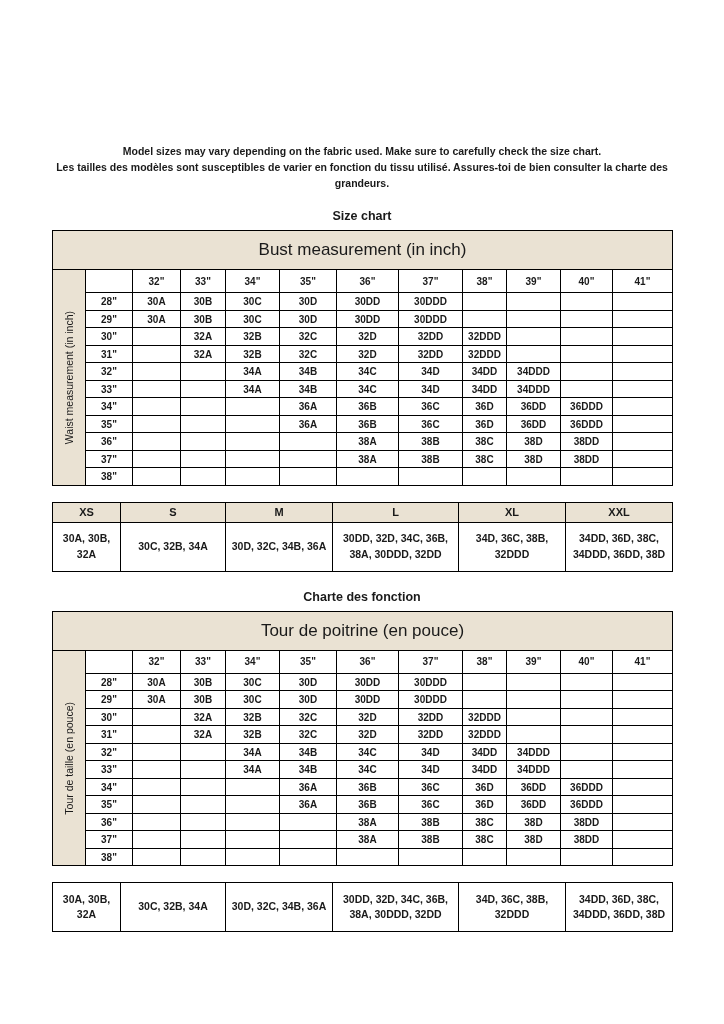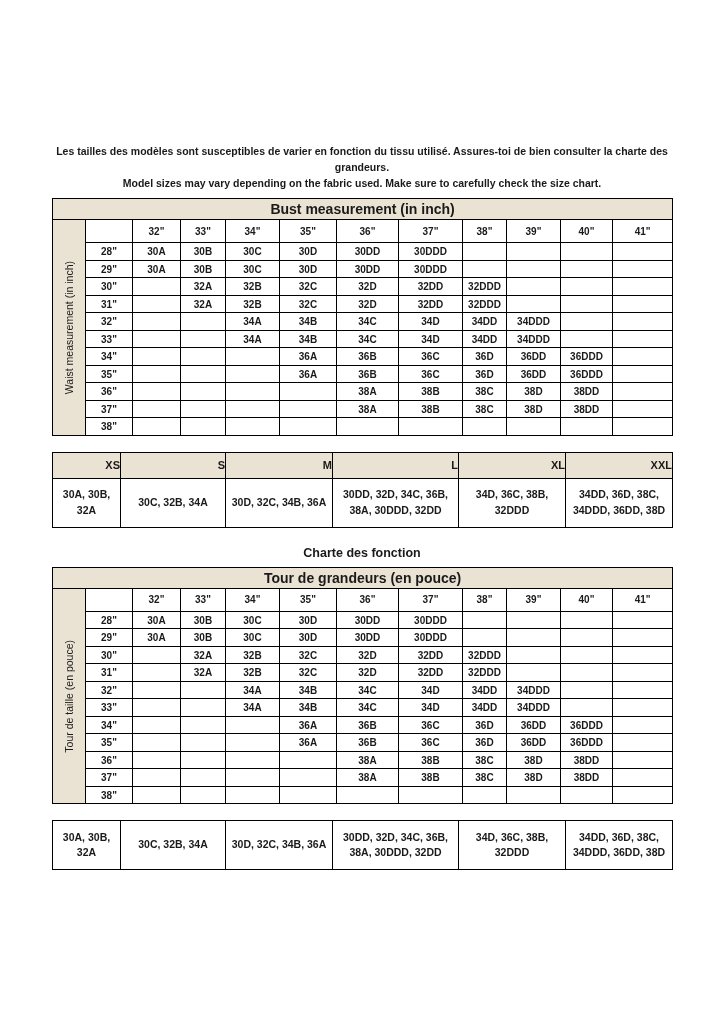--- a/index.html
+++ b/index.html
@@ -12,45 +12,46 @@
   .content { width: 620px; margin: 0 auto; }
 
   .intro { padding-top:144px; text-align:center; font-size:10.5px; line-height:1.5; font-weight:600; }
   .intro p { margin:0; }
 
   .sec-title { margin-top:18px; text-align:center; font-size:12.5px; font-weight:700; }
 
   table { border-collapse:collapse; table-layout:fixed; width:620px; margin-top:7px; border:1.5px solid #000; }
   td { border:1px solid #000; text-align:center; vertical-align:middle; overflow:hidden; white-space:nowrap; padding:0; }
 
-  .band { background:#eae2d3; height:21px; font-size:14px; font-weight:700; }
+  .band { background:#eae2d3; height:39px; font-size:17px; font-weight:400; }
   .cell { height:17.5px; font-size:10px; font-weight:700; }
   .colhead .cell { height:23px; }
   .vcell { background:#eae2d3; }
   .vtext {
     writing-mode: vertical-rl; transform: rotate(180deg);
     font-size:10.5px; font-weight:400; white-space:nowrap;
     margin:0 auto; line-height:1;
   }
 
   .summary { margin-top:16px; }
-  .sum-head td { background:#eae2d3; height:26px; font-size:11px; font-weight:700;text-align:right; }
+  .sum-head td { background:#eae2d3; height:20px; font-size:11px; font-weight:700; }
   .sum-body td { height:49px; font-size:10.5px; font-weight:700; white-space:normal; line-height:1.5; padding:0 5px; }
 </style>
 </head>
 <body>
 
 <div class="page">
   <div class="content">
 
     <div class="intro">
+      <p>Model sizes may vary depending on the fabric used. Make sure to carefully check the size chart.</p>
       <p>Les tailles des modèles sont susceptibles de varier en fonction du tissu utilisé. Assures-toi de bien consulter la charte des grandeurs.</p>
-      <p>Model sizes may vary depending on the fabric used. Make sure to carefully check the size chart.</p>
     </div>
 
+    <div class="sec-title">Size chart</div>
 
     <table id="table-en" class="size-table">
       <colgroup>
         <col style="width:33px">
           <col style="width:47px">
         <col style="width:48px">
           <col style="width:45px">
           <col style="width:54px">
           <col style="width:57px">
         <col style="width:62px">
@@ -267,21 +268,21 @@
           <col style="width:57px">
         <col style="width:62px">
           <col style="width:64px">
           <col style="width:44px">
           <col style="width:54px">
         <col style="width:52px">
           <col style="width:60px">
       </colgroup>
       <tbody>
           <tr>
-            <td class="band" colspan="12">Tour de grandeurs (en pouce)</td>
+            <td class="band" colspan="12">Tour de poitrine (en pouce)</td>
           </tr>
           <tr class="colhead">
             <td class="vcell" rowspan="12">
               <div class="vtext">Tour de taille (en pouce)</div>
             </td>
             <td class="cell"></td>
             <td class="cell">32"</td>
             <td class="cell">33"</td>
             <td class="cell">34"</td>
             <td class="cell">35"</td>

